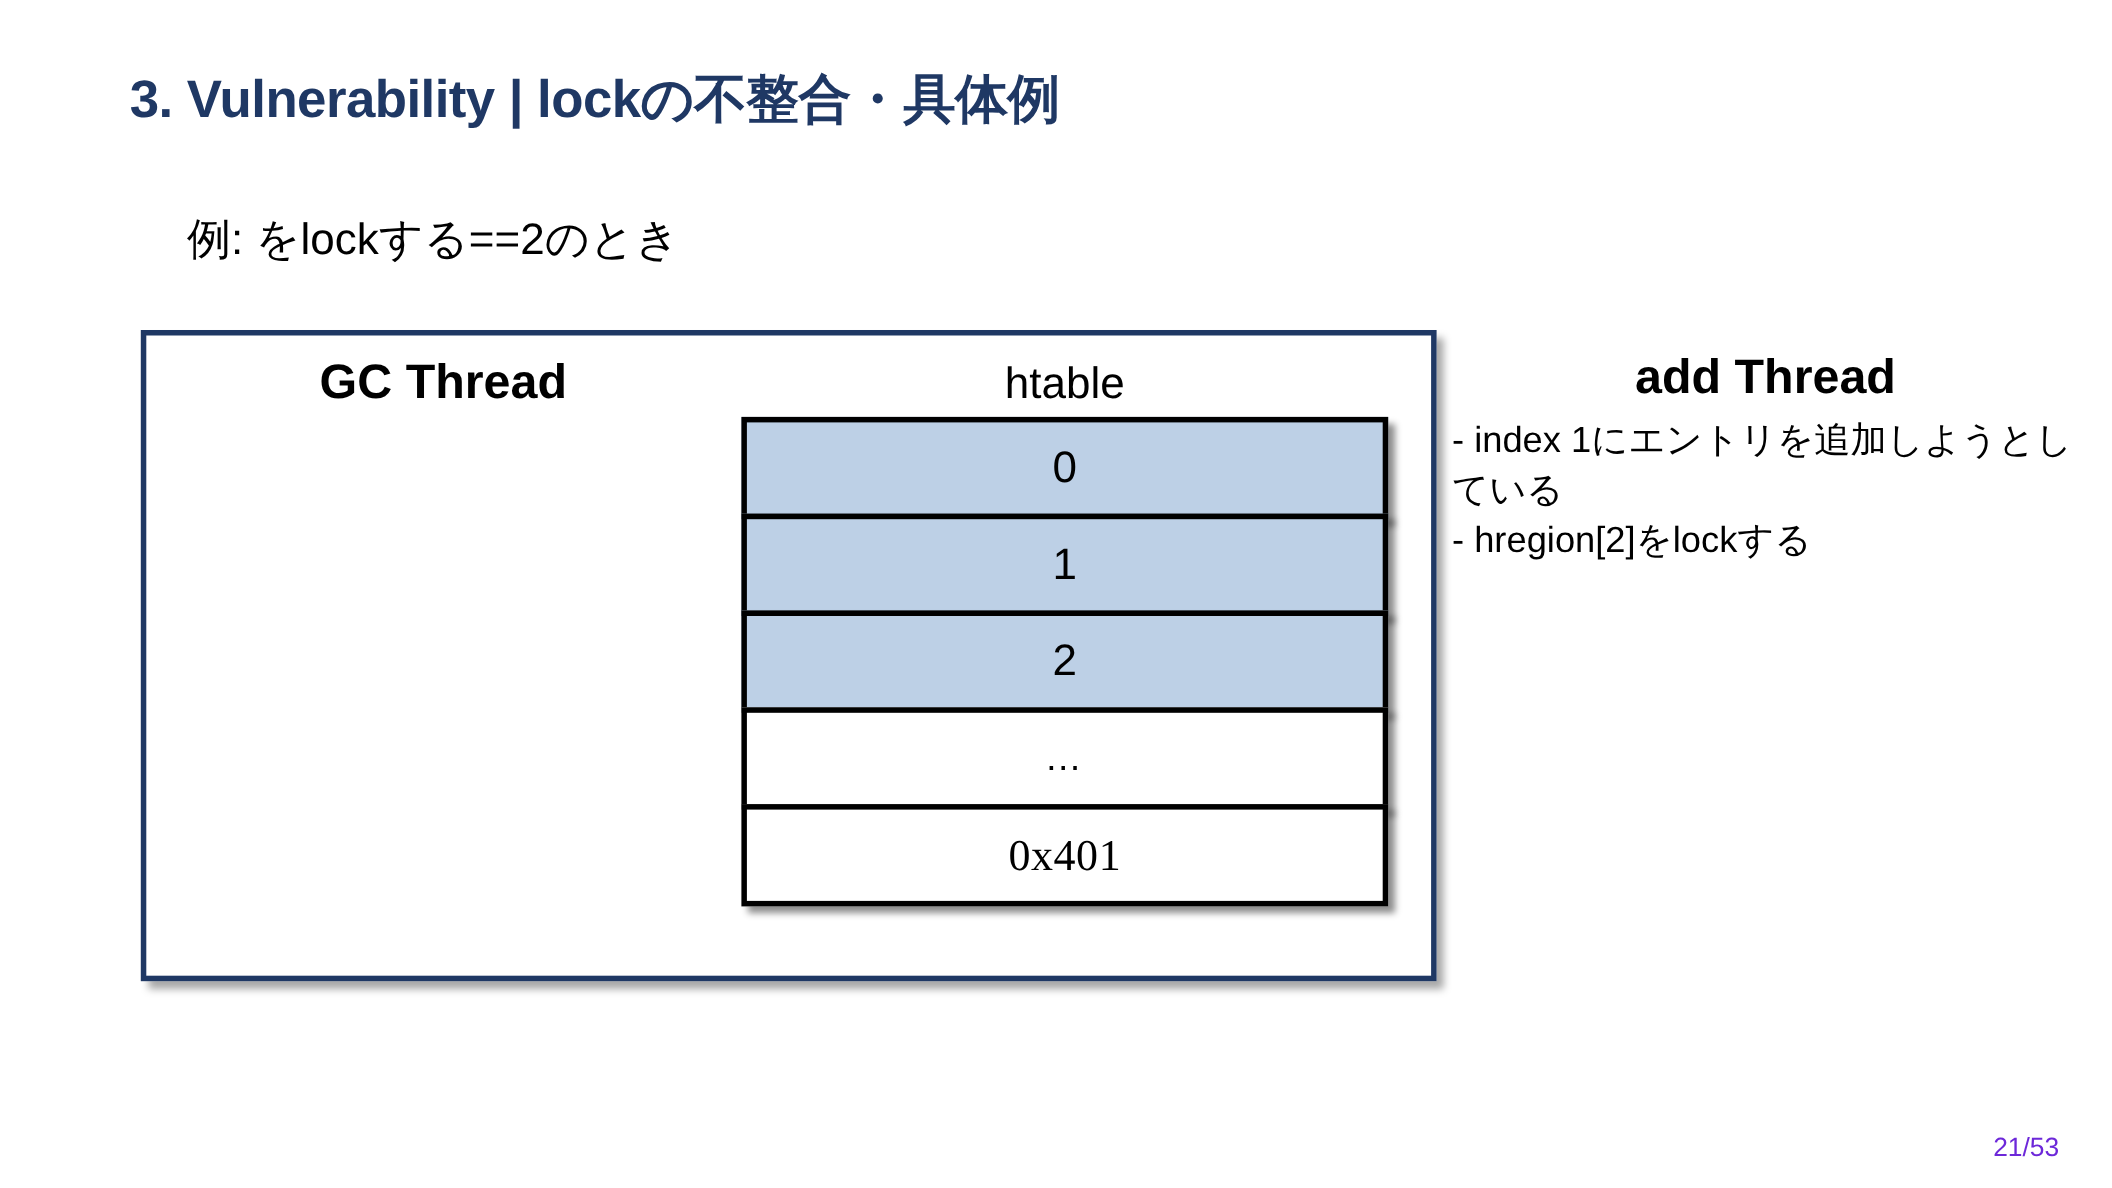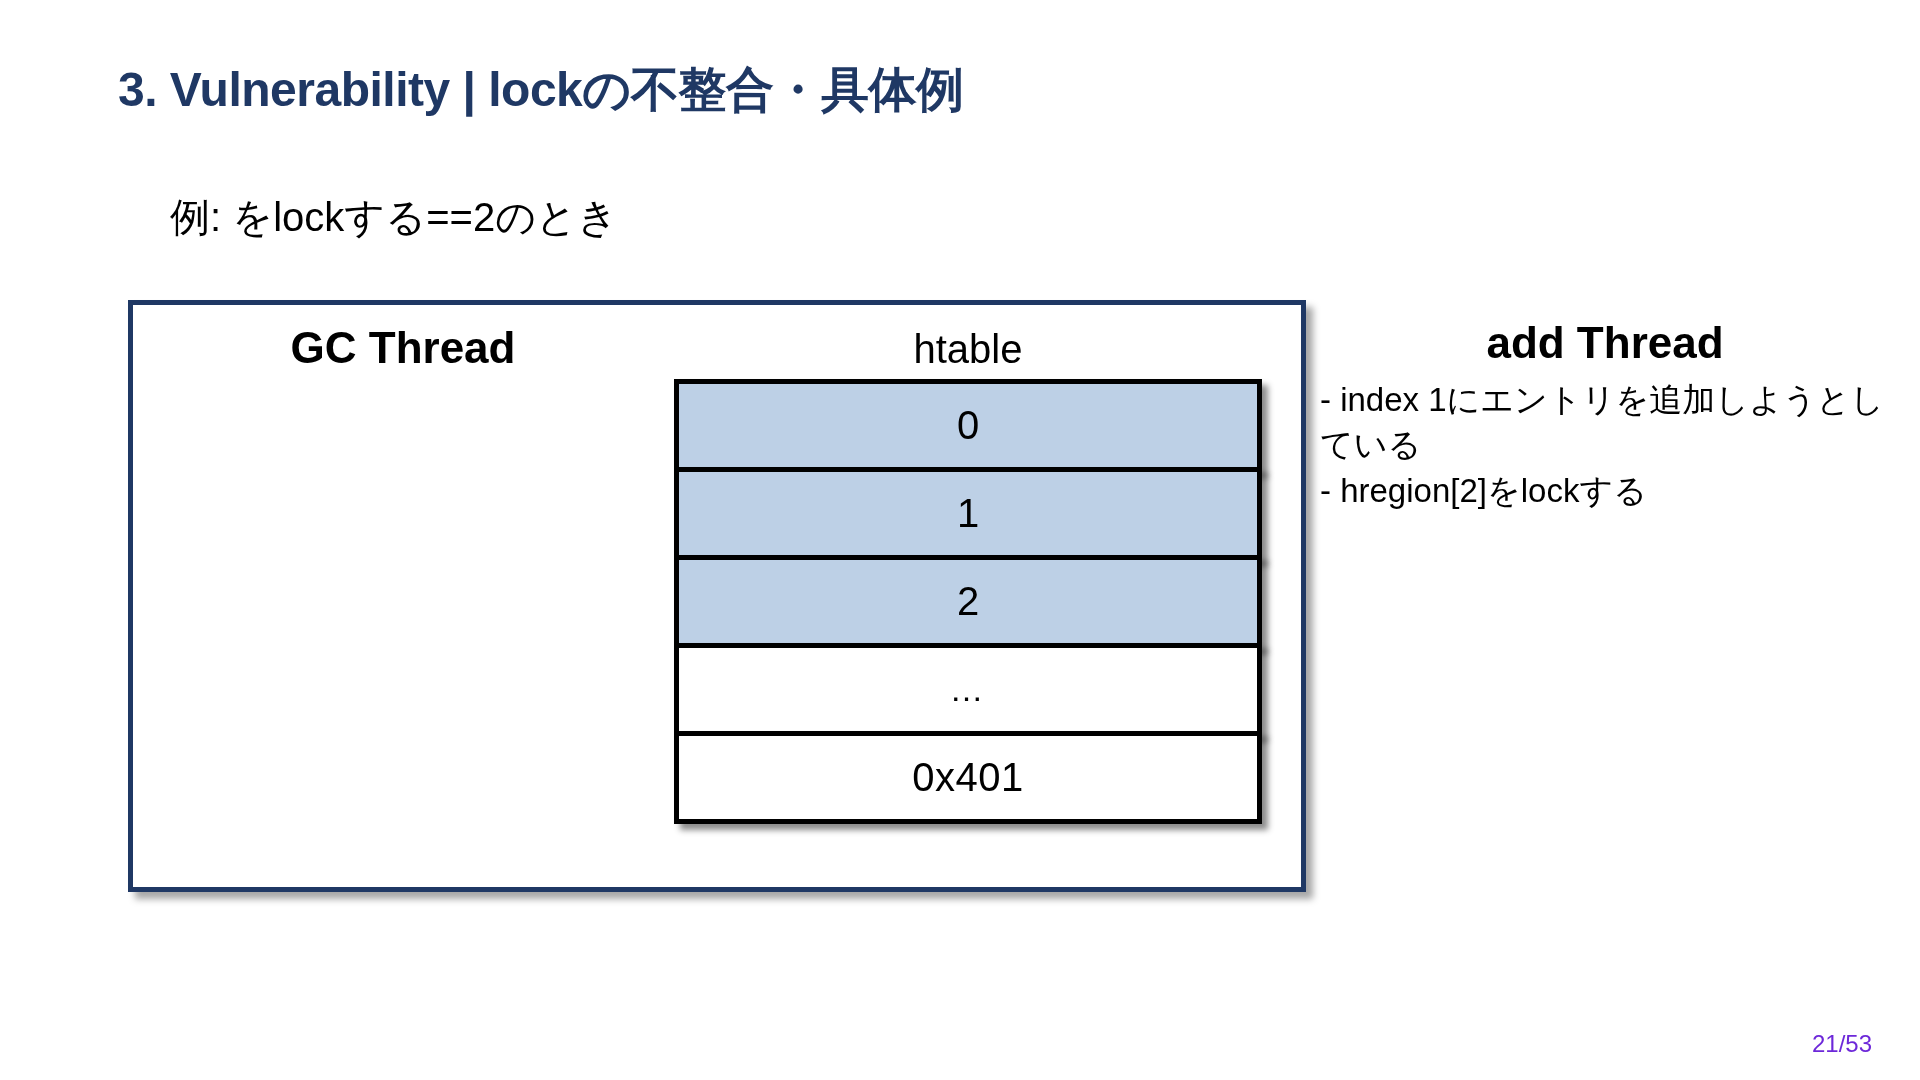--- a/index.html
+++ b/index.html
@@ -103,21 +103,21 @@
     align-items: center;
     justify-content: center;
     font-size: 40px;
     background: #ffffff;
     box-shadow: 6px 6px 6px rgba(0,0,0,0.45);
     position: relative;
   }
   .cell:first-child { margin-top: 0; }
   .cell.filled { background: #bdd0e6; }
   .cell.mono {
-    font-family: Liberation Sans, sans-serif;
+    font-family: Liberation Serif, serif;
     font-size: 40px;
     letter-spacing: 0.5px;
   }
   .cell.ellipsis { font-size: 34px; letter-spacing: 3px; }
 
   
   .add-col {
     position: absolute;
     left: 1320px;
     top: 318px;

